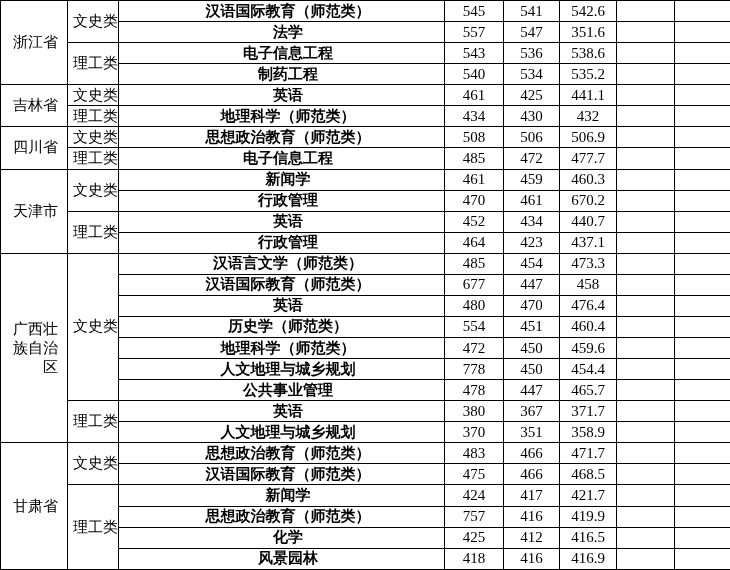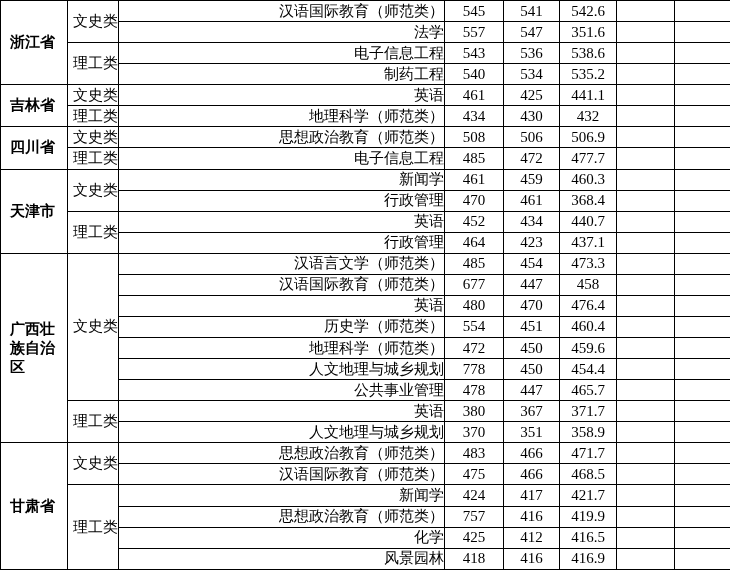--- a/index.html
+++ b/index.html
@@ -17,23 +17,23 @@
   td{
     border:1px solid #000000;
     font-size:15px;
     line-height:19px;
     padding:0;
     overflow:hidden;
     white-space:normal;
     vertical-align:middle;
   }
   tr{height:21px;}
-  td.province{text-align:left;padding:0 9px;font-weight:bold;}
+  td.province{text-align:right;padding:0 9px;}
   td.category{text-align:right;}
-  td.major{text-align:right;padding-left:13px;white-space:nowrap;}
+  td.major{text-align:center;padding-left:13px;white-space:nowrap;font-weight:bold;}
   td.num{text-align:center;font-variant-numeric:tabular-nums;}
   td.empty{background:#ffffff;}
 </style>
 </head>
 <body>
 
 <div class="sheet">
   <table>
     <colgroup>
       <col style="width:67px">
@@ -126,21 +126,21 @@
           <td class="num">461</td>
           <td class="num">459</td>
           <td class="num">460.3</td>
           <td class="num empty"></td>
           <td class="num empty"></td>
         </tr>
         <tr>
           <td class="major">行政管理</td>
           <td class="num">470</td>
           <td class="num">461</td>
-          <td class="num">368.4</td>
+          <td class="num">670.2</td>
           <td class="num empty"></td>
           <td class="num empty"></td>
         </tr>
         <tr>
           <td class="category" rowspan="2">理工类</td>
           <td class="major">英语</td>
           <td class="num">452</td>
           <td class="num">434</td>
           <td class="num">440.7</td>
           <td class="num empty"></td>

